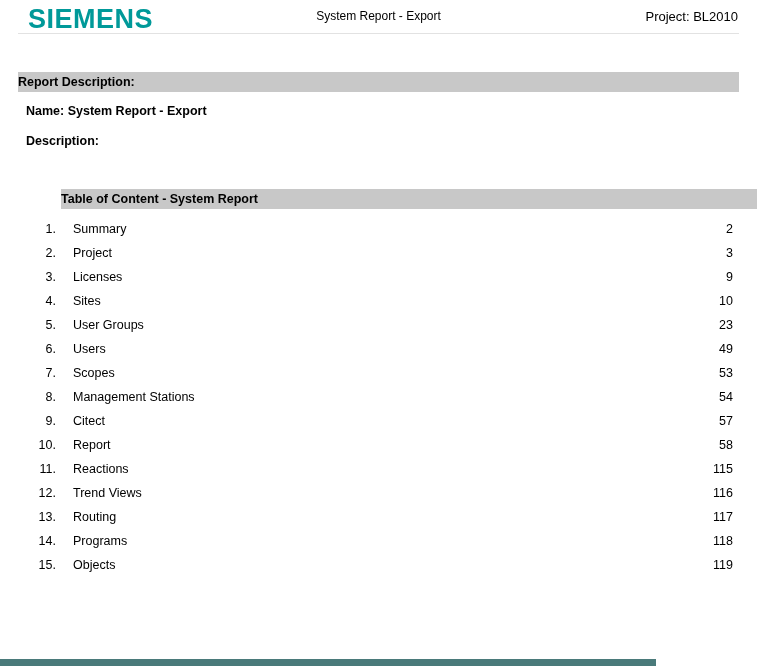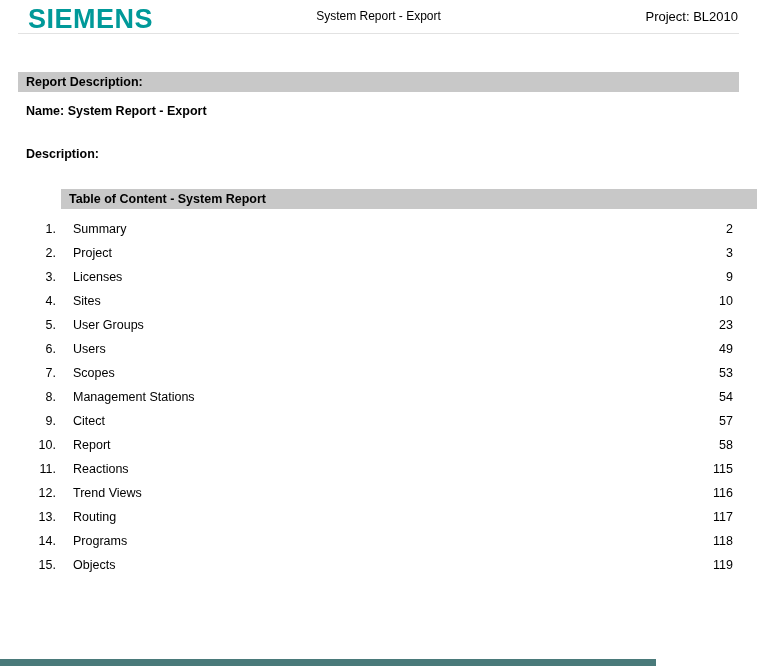--- a/index.html
+++ b/index.html
@@ -50,39 +50,37 @@
   .section-bar {
     position: absolute;
     left: 18px;
     width: 721px;
     height: 20px;
     box-sizing: border-box;
     background: var(--section-bar-gray, #c8c8c8);
     font-size: 12.5px;
     font-weight: 700;
     line-height: 20px;
-    padding-left: 8px;
   }
   #bar-report-desc { top: 72px; }
   #bar-toc { top: 189px; margin-left: 43px; }
 
   .name-line {
     position: absolute;
     left: 26px;
     top: 104px;
     font-size: 12.5px;
     font-weight: 700;
   }
   .desc-line {
     position: absolute;
     left: 26px;
     top: 134px;
     font-size: 12.5px;
     font-weight: 700;
-    margin-top: 13px;
   }
 
   
   .toc {
     position: absolute;
     left: 18px;
     right: 24px;
     top: 217px;
   }
   .toc-row {

